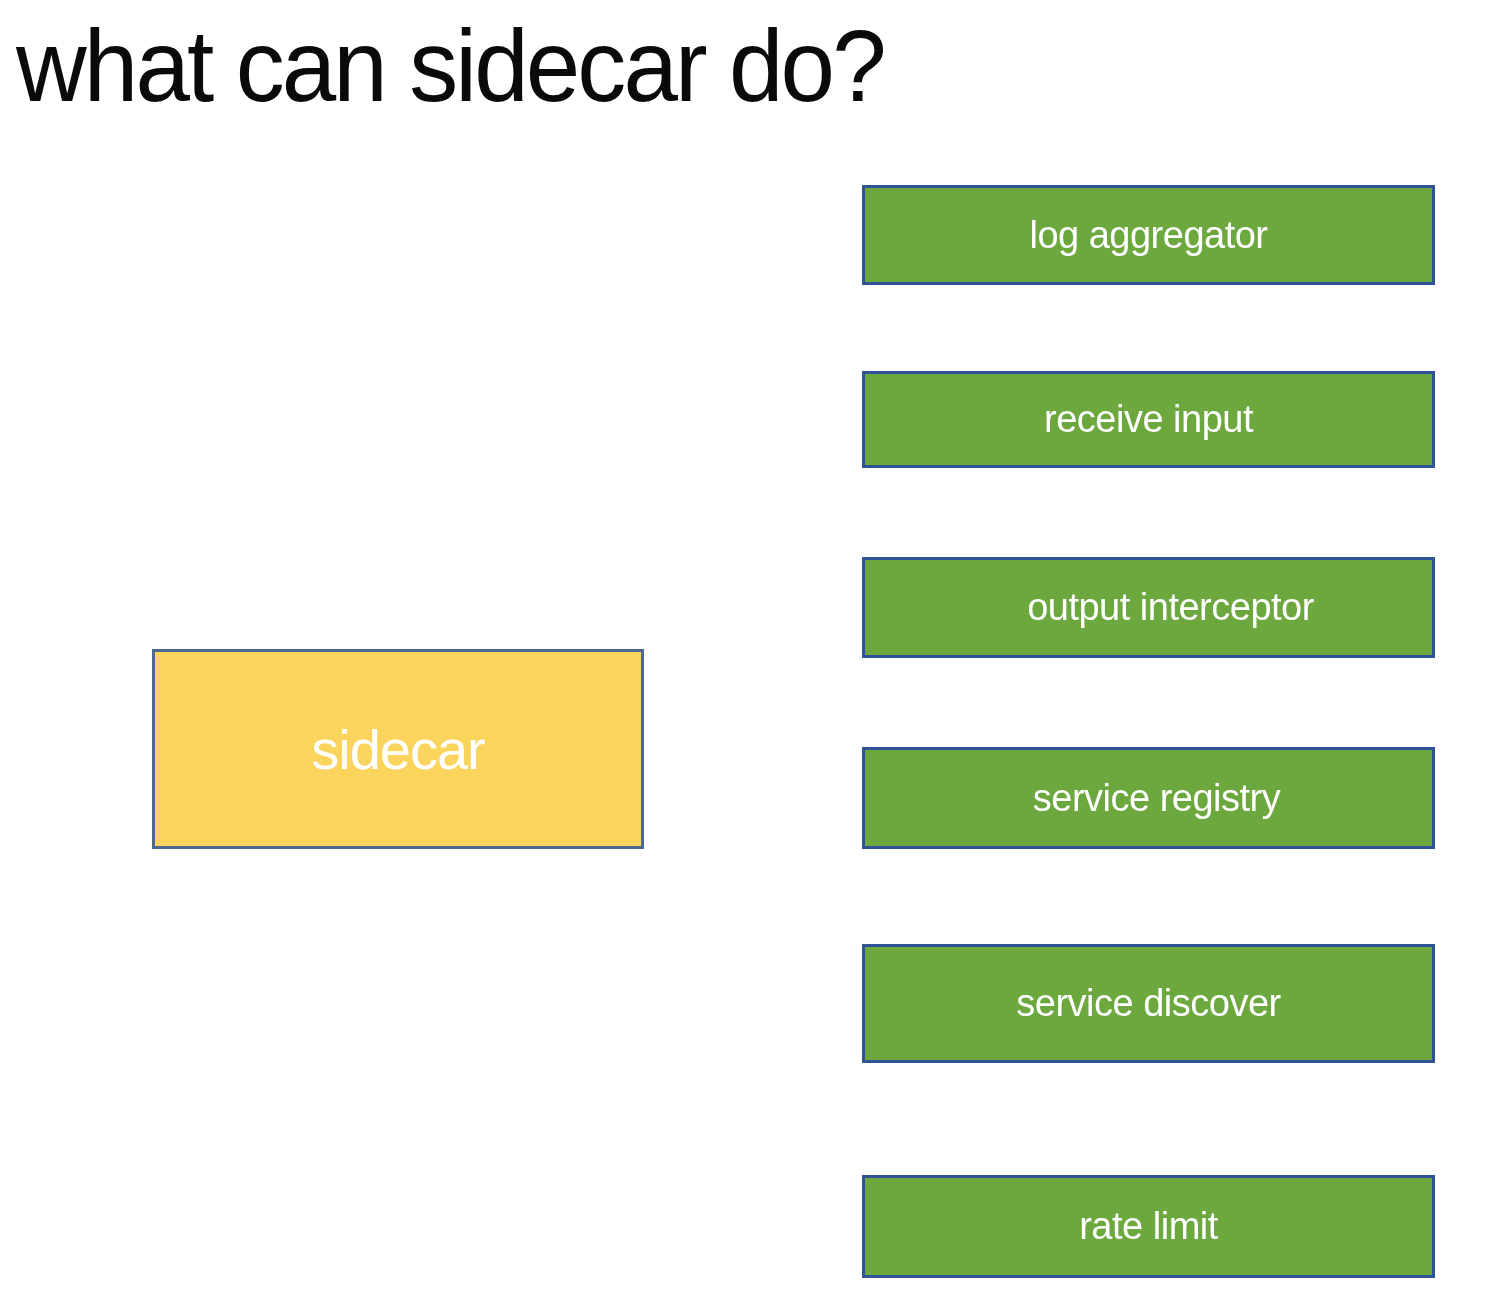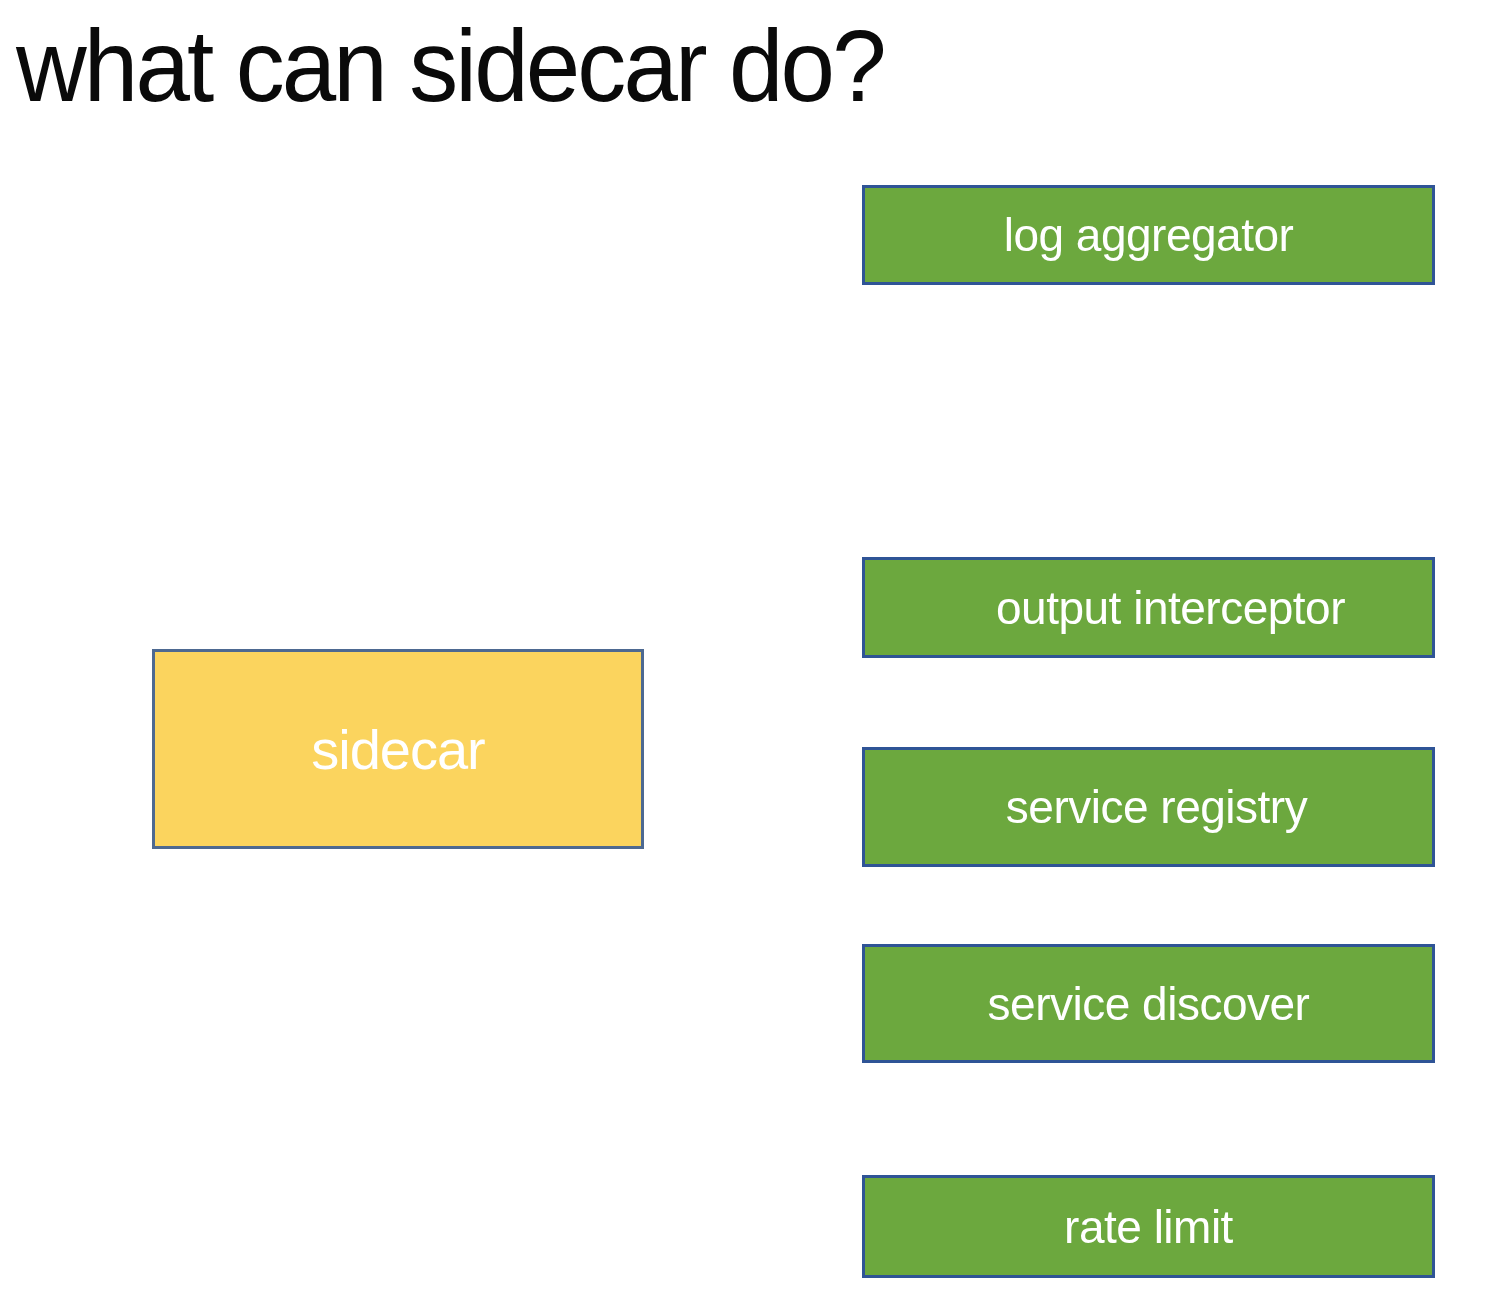--- a/index.html
+++ b/index.html
@@ -56,46 +56,49 @@
     height: 101px;
     box-sizing: border-box;
     background: var(--cap-fill, #6ca83e);
     border: 3px solid var(--cap-border, #2f5496);
     display: flex;
     align-items: center;
     justify-content: center;
   }
   .cap-box .label {
     color: var(--cap-text, #ffffff);
-    font-size: 46px;
+    font-size: 38px;
     letter-spacing: -0.5px;
     white-space: nowrap;
   }
 </style>
 </head>
 <body>
 
 <div class="slide">
 
   <div class="page-title">what can sidecar do?</div>
 
   <div class="sidecar-box">
     <span class="label">sidecar</span>
   </div>
 
   <div class="cap-box" style="top:185px; height:100px;">
     <span class="label">log aggregator</span>
   </div>
 
+  <div class="cap-box" style="top:371px; height:97px;">
+    <span class="label">receive input</span>
+  </div>
 
   <div class="cap-box" style="top:557px; height:101px;padding-left:44px;">
     <span class="label">output interceptor</span>
   </div>
 
-  <div class="cap-box" style="top:747px; height:120px;padding-left:16px;">
+  <div class="cap-box" style="top:747px; height:102px;padding-left:16px;">
     <span class="label">service registry</span>
   </div>
 
   <div class="cap-box" style="top:944px; height:119px;">
     <span class="label">service discover</span>
   </div>
 
   <div class="cap-box" style="top:1163px; height:103px;margin-top:12px;">
     <span class="label">rate limit</span>
   </div>

